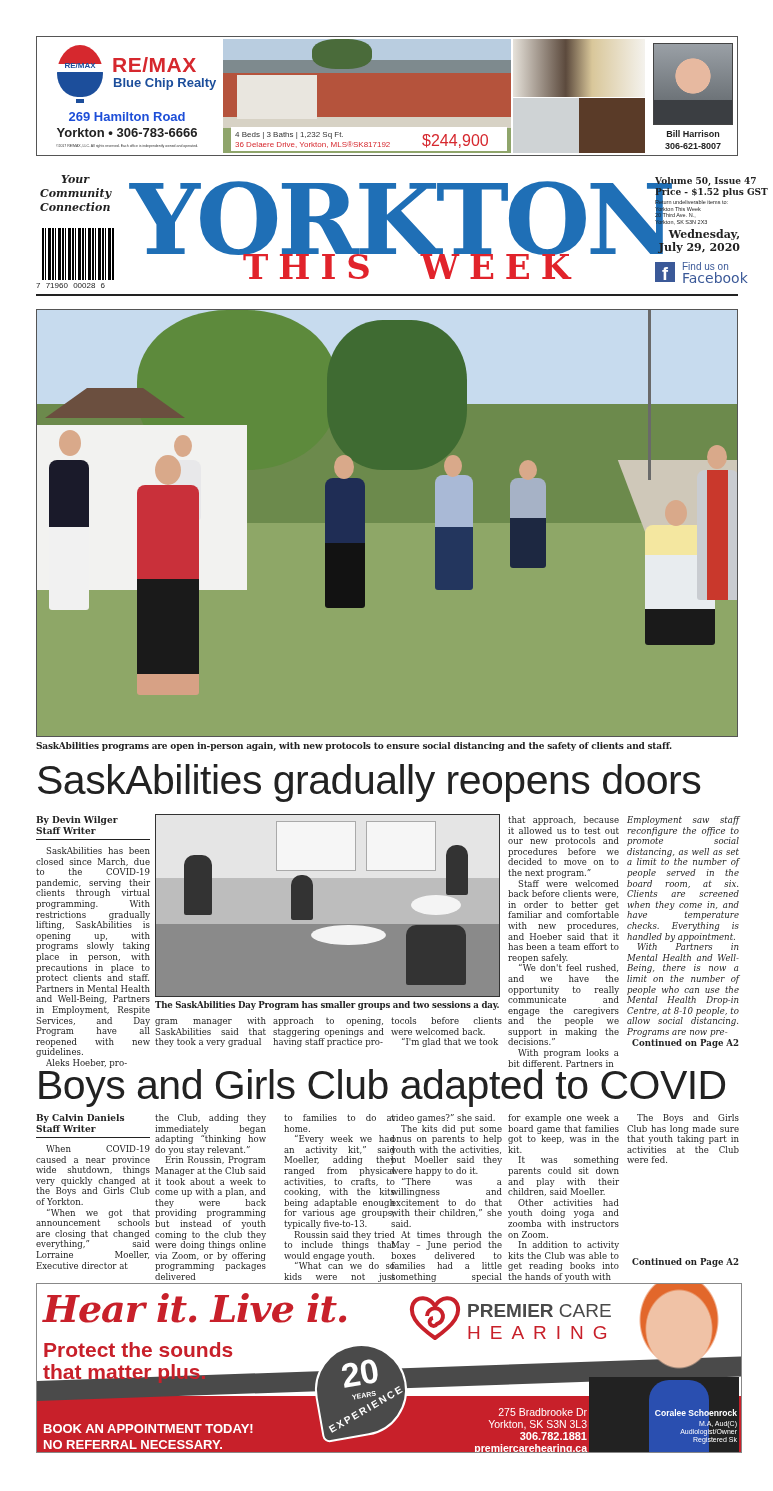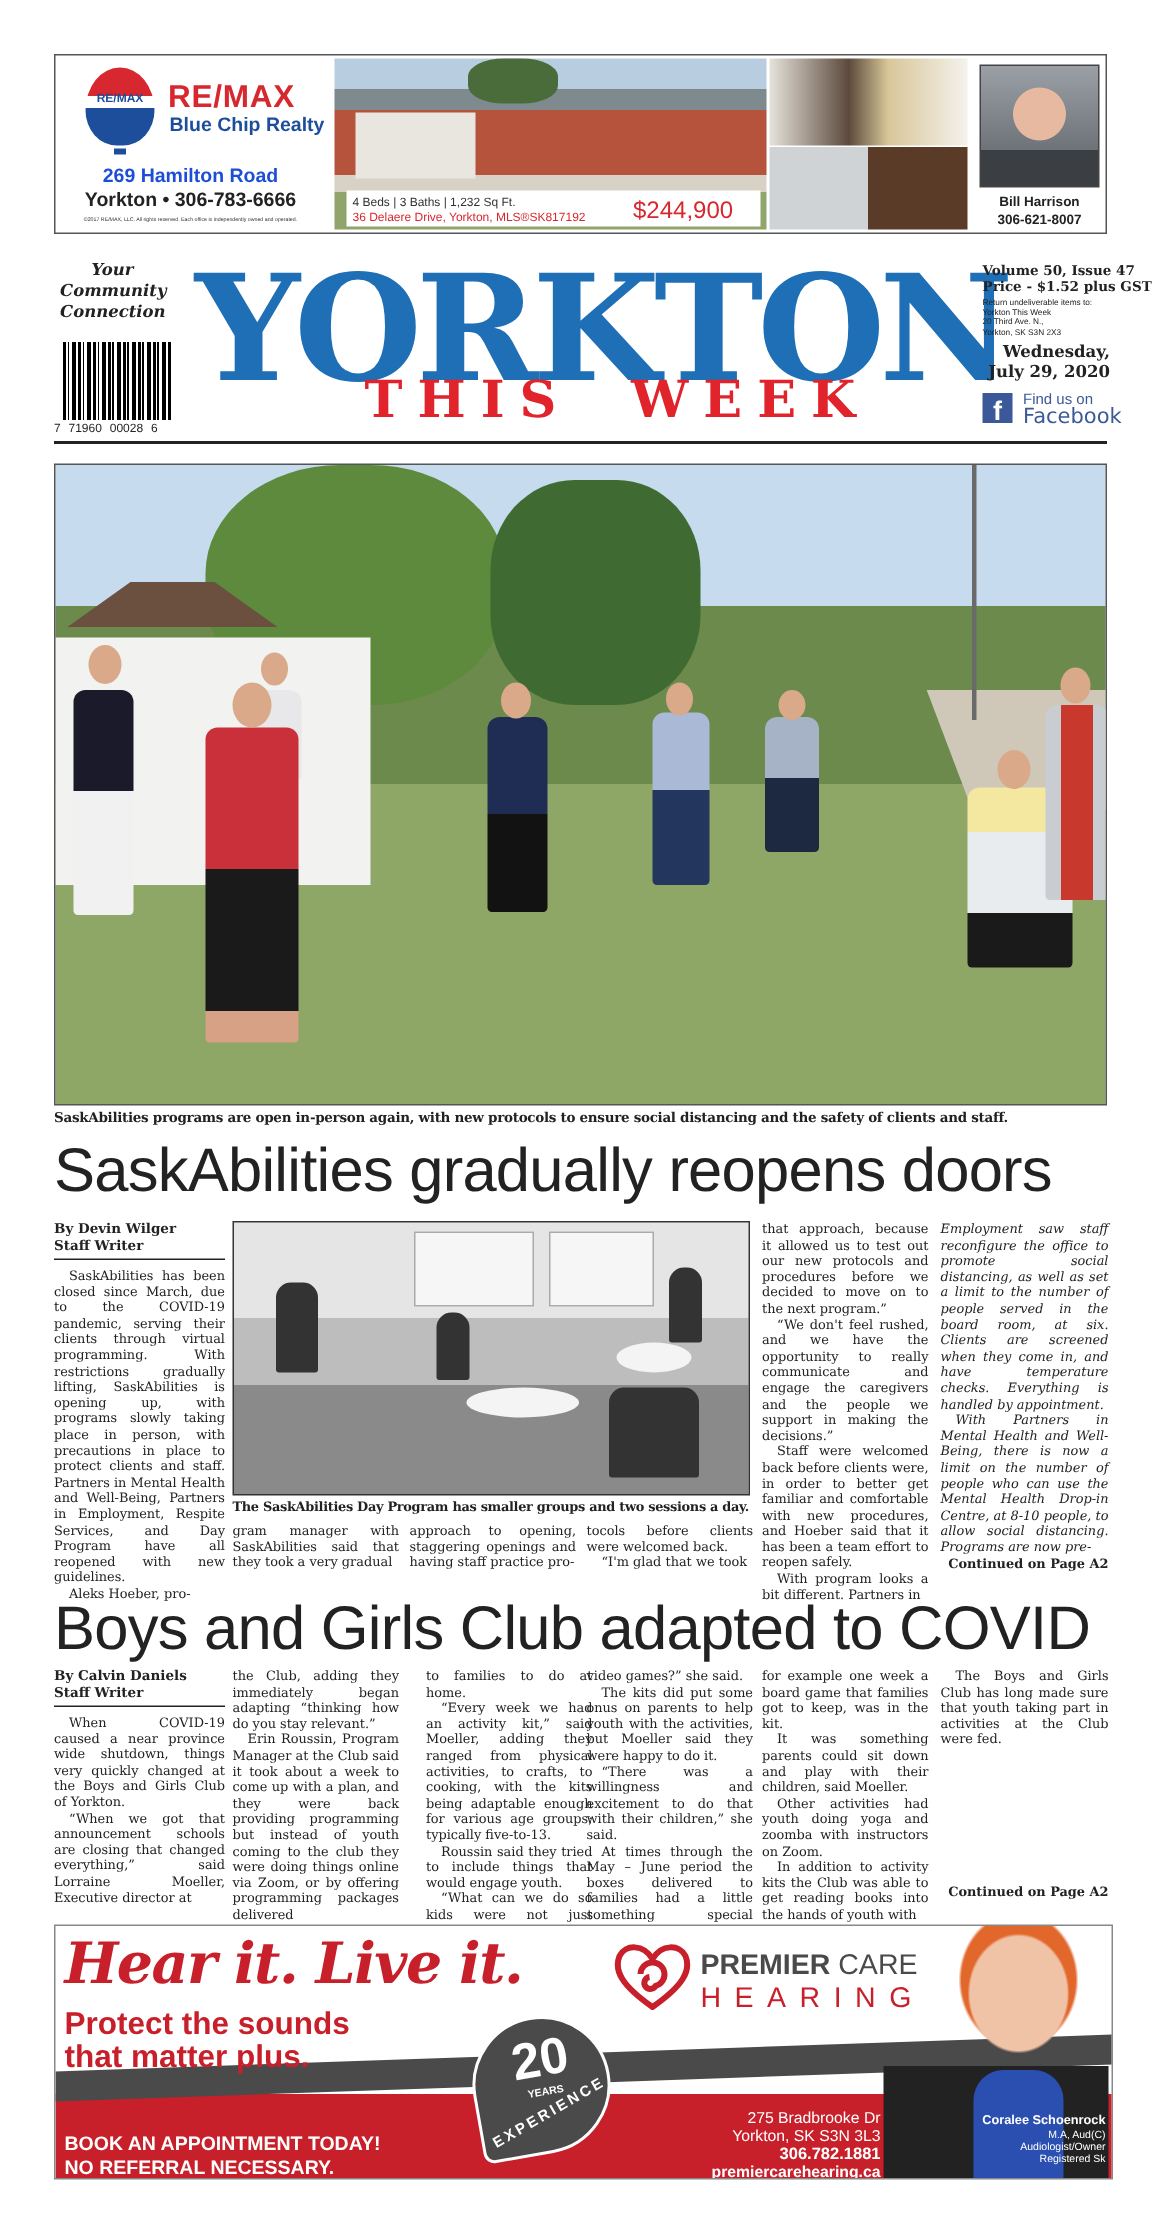--- a/index.html
+++ b/index.html
@@ -220,22 +220,22 @@
 </div>
 <div class="col" style="left:273px;top:1016px;width:111px;">
   <p class="noindent">approach to opening, staggering openings and having staff practice pro-</p>
 </div>
 <div class="col" style="left:391px;top:1016px;width:111px;">
   <p class="noindent">tocols before clients were welcomed back.</p>
   <p>“I'm glad that we took</p>
 </div>
 <div class="col" style="left:508px;top:815px;width:111px;">
   <p class="noindent">that approach, because it allowed us to test out our new protocols and procedures before we decided to move on to the next program.”</p>
+  <p>Staff were welcomed back before clients were, in order to better get familiar and comfortable with new procedures, and Hoeber said that it has been a team effort to reopen safely.</p>
   <p>“We don't feel rushed, and we have the opportunity to really communicate and engage the caregivers and the people we support in making the decisions.”</p>
-  <p>Staff were welcomed back before clients were, in order to better get familiar and comfortable with new procedures, and Hoeber said that it has been a team effort to reopen safely.</p>
   <p>With program looks a bit different. Partners in</p>
 </div>
 <div class="col" style="left:627px;top:815px;width:112px;font-style:italic;">
   <p class="noindent">Employment saw staff reconfigure the office to promote social distancing, as well as set a limit to the number of people served in the board room, at six. Clients are screened when they come in, and have temperature checks. Everything is handled by appointment.</p>
   <p>With Partners in Mental Health and Well-Being, there is now a limit on the number of people who can use the Mental Health Drop-in Centre, at 8-10 people, to allow social distancing. Programs are now pre-</p>
 </div>
 <div class="abs cont" style="left:627px;top:1038px;width:112px;">Continued on Page A2</div>
 
 <div class="abs headline hl2">Boys and Girls Club adapted to COVID</div>
 

